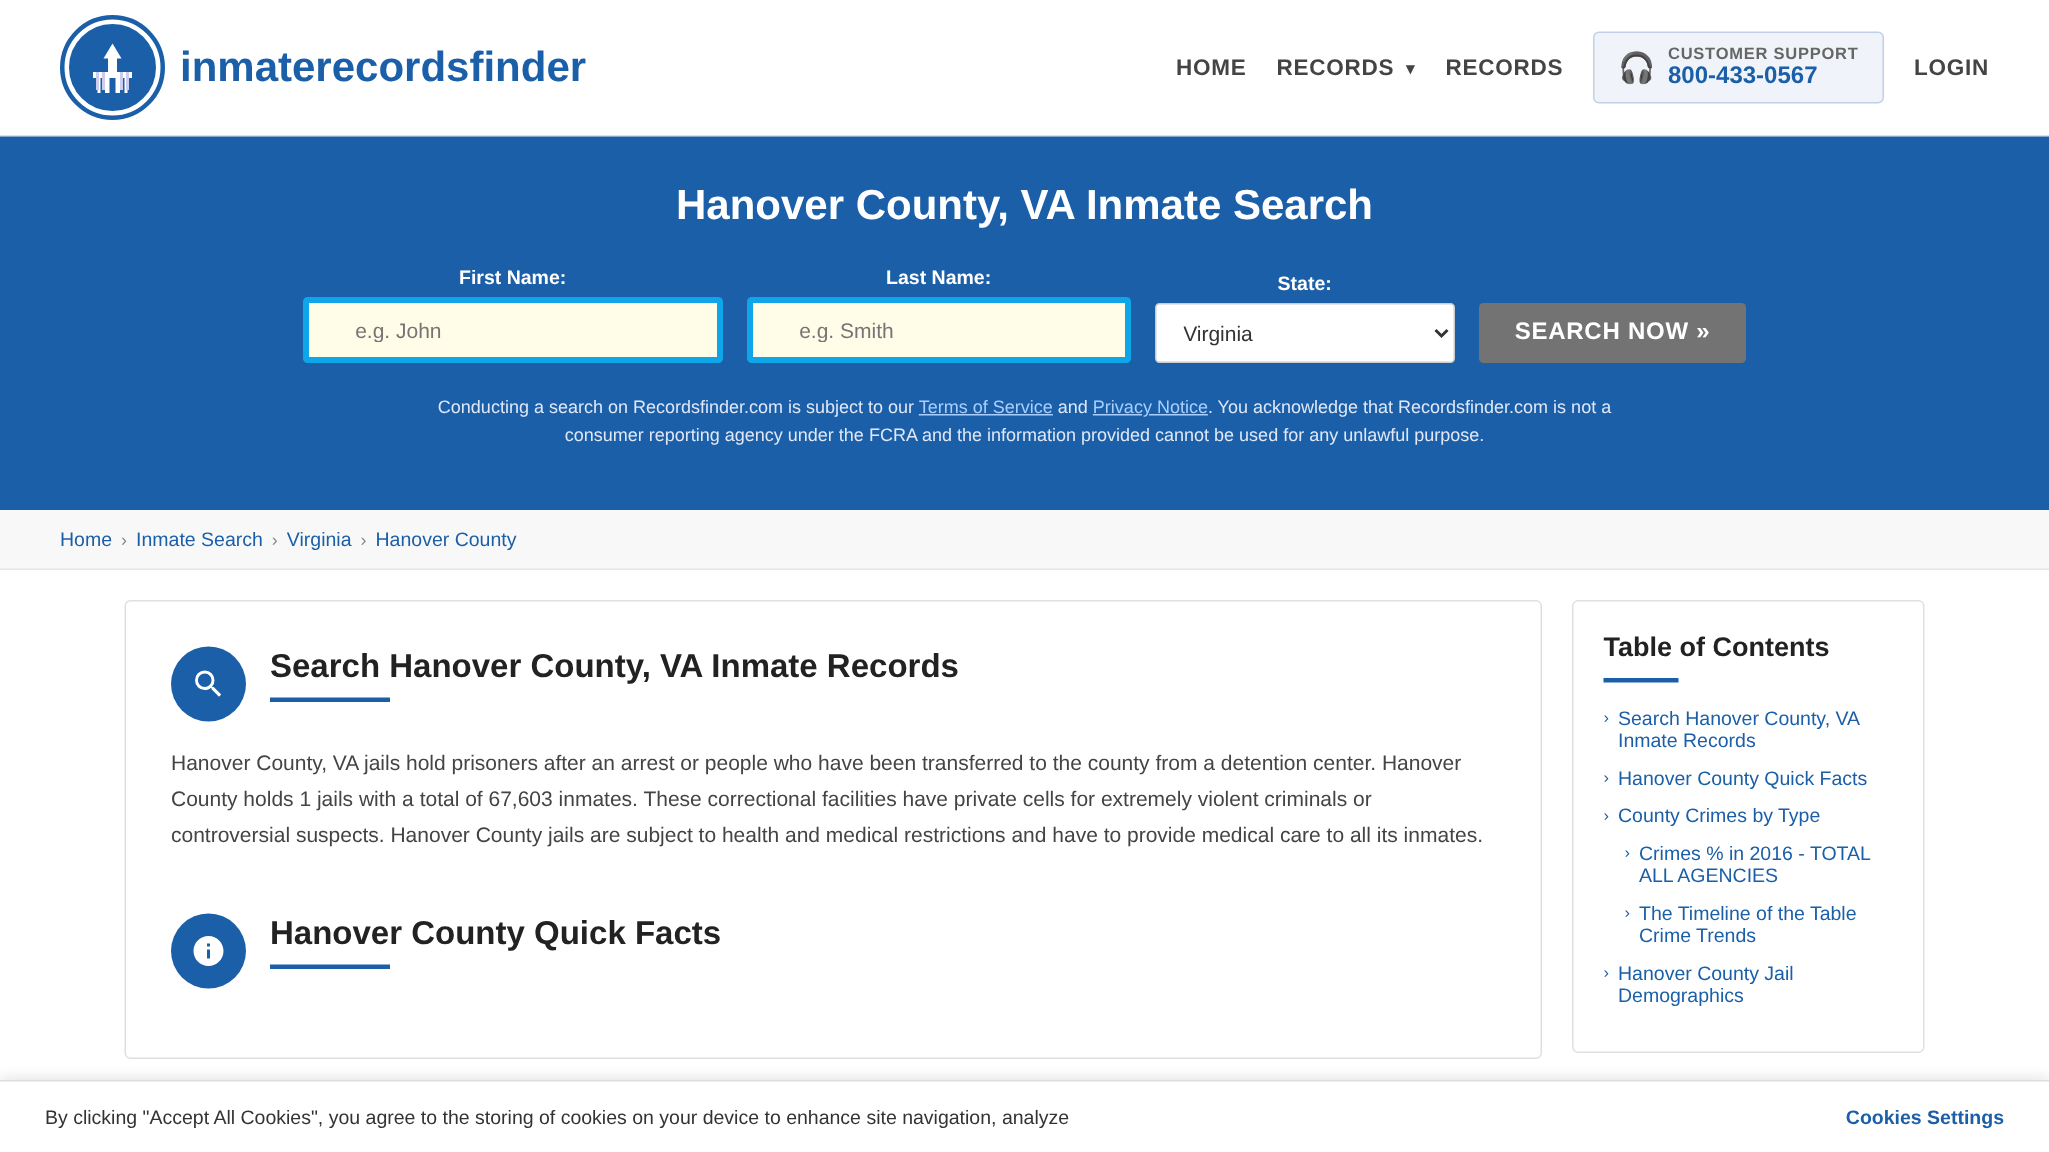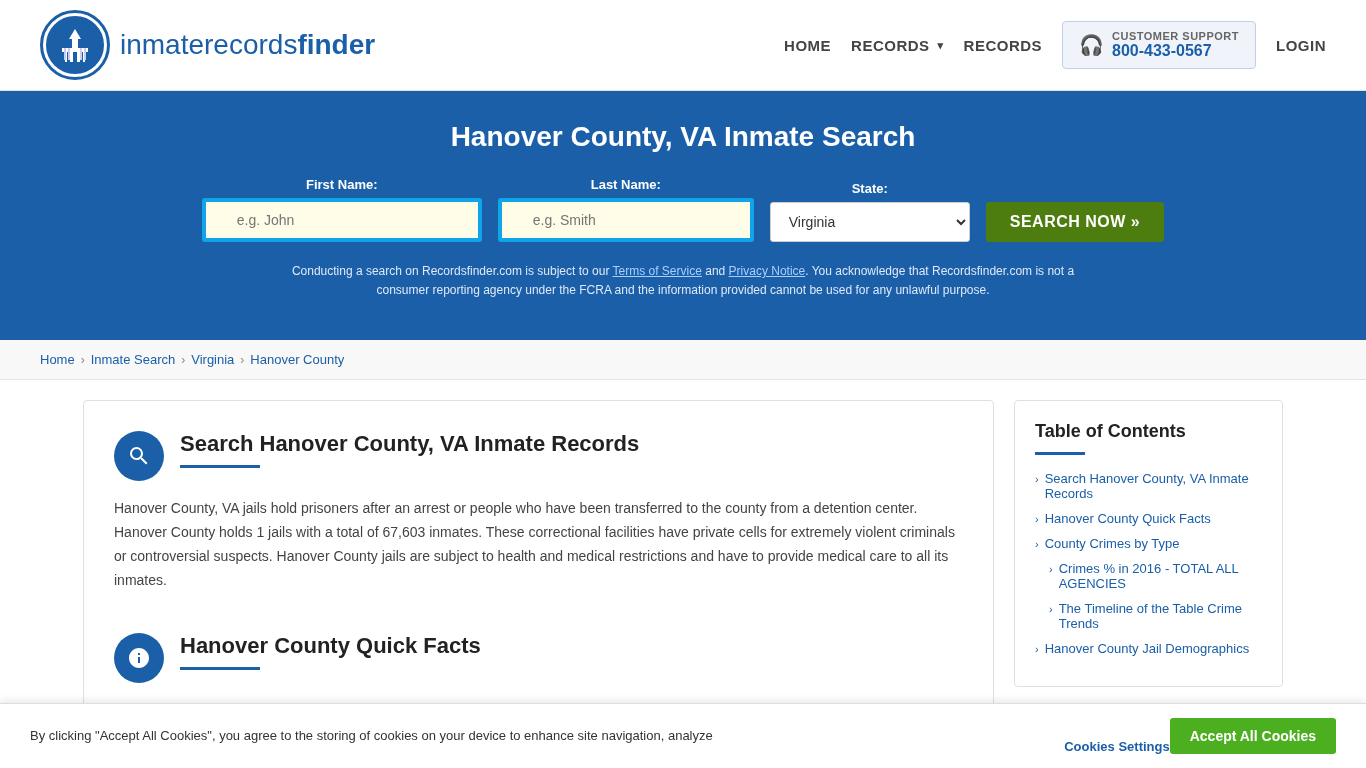--- a/index.html
+++ b/index.html
@@ -34,21 +34,21 @@
       width: 60px;
       height: 60px;
     }
     .logo-text {
       font-size: 28px;
       color: #333;
       font-weight: 400;
     }
     .logo-text span {
       color: #1a5fa8;
-      font-weight: 400;
+      font-weight: 700;
     }
     .nav {
       display: flex;
       align-items: center;
       gap: 20px;
     }
     .nav-item {
       font-size: 15px;
       font-weight: 700;
       color: #444;
@@ -139,21 +139,21 @@
       border: 1px solid #ccc;
       border-radius: 3px;
       padding: 10px 14px;
       font-size: 14px;
       color: #333;
       outline: none;
       width: 200px;
       cursor: pointer;
     }
     .search-btn {
-      background: #4d7c0f;
+      background: #737373;
       color: #fff;
       border: none;
       border-radius: 3px;
       padding: 11px 24px;
       font-size: 16px;
       font-weight: 700;
       cursor: pointer;
       letter-spacing: 0.5px;
     }
     .disclaimer {
@@ -203,21 +203,21 @@
     }
     .content {
       flex: 1;
       border: 1px solid #e0e0e0;
       border-radius: 4px;
       margin-right: 20px;
       padding: 30px;
       background: #fff;
     }
     .sidebar {
-      width: 269px;
+      width: 235px;
       border: 1px solid #e0e0e0;
       border-radius: 4px;
       padding: 20px;
       background: #fff;
       align-self: flex-start;
     }
 
     
     .section-header {
       display: flex;
@@ -506,15 +506,14 @@
     </div>
   </aside>
 </main>
 
 <div class="cookie-banner">
   <p class="cookie-text">
     By clicking "Accept All Cookies", you agree to the storing of cookies on your device to enhance site navigation, analyze
   </p>
   <div class="cookie-actions">
     <button class="cookie-settings-btn">Cookies Settings</button>
-    <button class="cookie-accept-btn">Accept All Cookies</button>
   </div>
 </div>
 
 </body></html>

